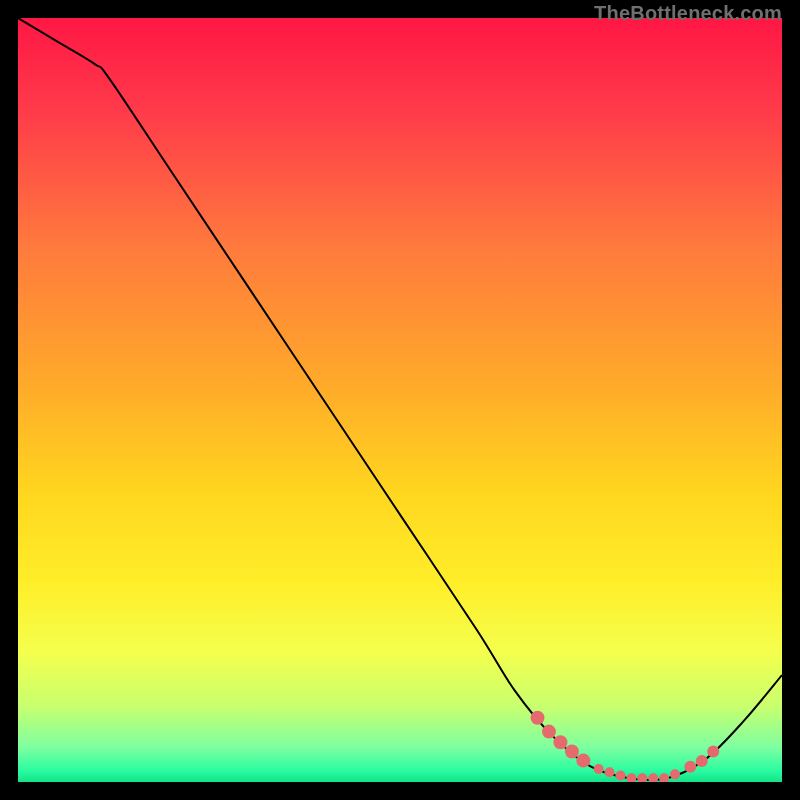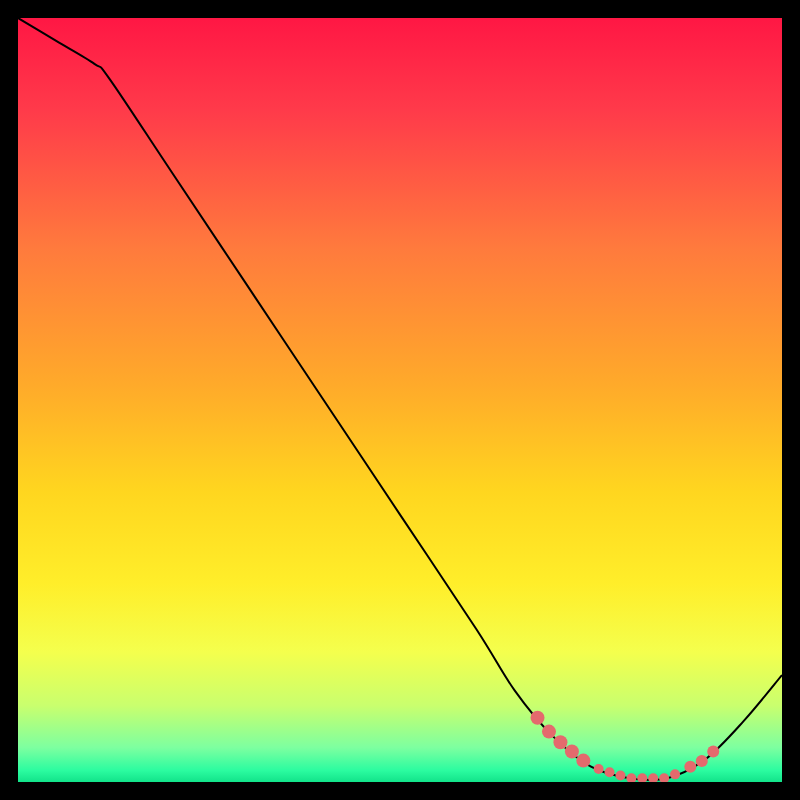--- a/index.html
+++ b/index.html
@@ -69,13 +69,14 @@
         <circle cx="613.38" cy="760.18" r="5" fill="#e46a6d"></circle>
         <circle cx="624.30" cy="760.18" r="5" fill="#e46a6d"></circle>
         <circle cx="635.21" cy="760.18" r="5" fill="#e46a6d"></circle>
         <circle cx="646.13" cy="760.18" r="5" fill="#e46a6d"></circle>
         <circle cx="657.04" cy="756.36" r="5" fill="#e46a6d"></circle>
         <circle cx="672.32" cy="748.72" r="6" fill="#e46a6d"></circle>
         <circle cx="683.78" cy="742.99" r="6" fill="#e46a6d"></circle>
         <circle cx="695.24" cy="733.44" r="6" fill="#e46a6d"></circle>
       </g>
   </svg>
+  <div class="watermark">TheBottleneck.com</div>
 </div>
 
 </body></html>

